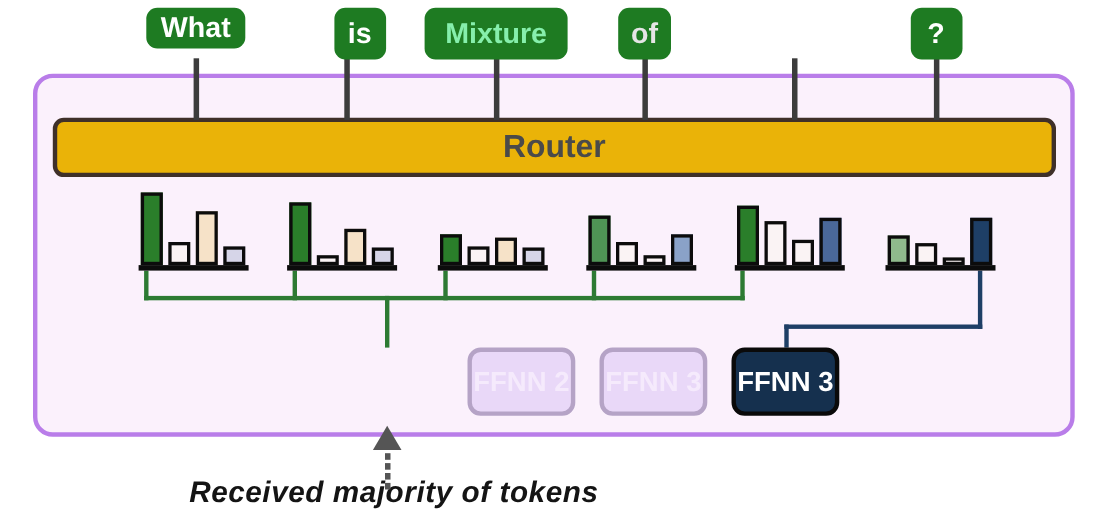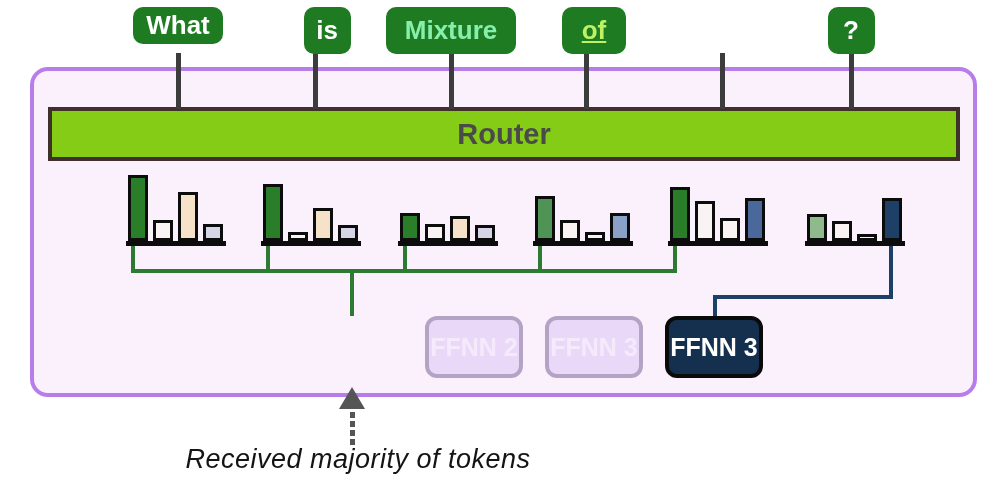--- a/index.html
+++ b/index.html
@@ -10,21 +10,21 @@
   .abs{position:absolute;box-sizing:border-box;}
   .token{
     display:flex;align-items:center;justify-content:center;
     border-radius:10px;color:#ffffff;font-weight:700;font-size:26px;z-index:6;
   }
   .stem{z-index:5;}
   .container-box{
     border:4px solid #b97de9;border-radius:18px;background:#fbf1fc;z-index:1;
   }
   .router{
-    border:4px solid #3f3029;border-radius:0;background:#84cc16;
+    border:4px solid #3f3029;border-radius:10px;background:#eab308;
     display:flex;align-items:center;justify-content:center;z-index:3;
   }
   .router span{font-weight:700;font-size:29px;color:#4a4a4a;}
   .bar{border:3px solid #0c0c0c;z-index:4;}
   .baseline{background:#0c0c0c;z-index:4;}
   .conn{z-index:2;}
   .expert{
     display:flex;align-items:center;justify-content:center;
     border-radius:12px;font-weight:700;font-size:25px;z-index:4;
   }
@@ -45,36 +45,36 @@
 </head>
 <body>
 
 <div class="canvas" id="canvas">
   <div class="abs container-box" id="container-box" style="left:30px;top:67px;width:947px;height:330px;"></div>
 
   <div class="abs router" id="router" style="left:48px;top:107px;width:912px;height:54px;">
     <span>Router</span>
   </div>
 
-  <div class="abs caption" style="left:138px;top:444px;width:440px;">Received majority of tokens</div>
+  <div class="abs caption" style="left:138px;top:432px;width:440px;font-weight:bold;">Received majority of tokens</div>
 
 <div class="abs stem" style="left: 176px; top: 53px; width: 5px; height: 56px; background: rgb(60, 60, 60);"></div>
     <div class="abs token" style="left: 133px; top: 7px; width: 90px; height: 37px; background: rgb(30, 123, 34); color: rgb(255, 255, 255);">
       <span>What</span>
     </div>
     <div class="abs stem" style="left: 313px; top: 53px; width: 5px; height: 56px; background: rgb(60, 60, 60);"></div>
     <div class="abs token" style="left: 291.5px; top: 7px; width: 47px; height: 47px; background: rgb(30, 123, 34); color: rgb(255, 255, 255); margin-left: 12px;">
       <span>is</span>
     </div>
     <div class="abs stem" style="left: 449px; top: 53px; width: 5px; height: 56px; background: rgb(60, 60, 60);"></div>
     <div class="abs token" style="left: 386px; top: 7px; width: 130px; height: 47px; background: rgb(30, 123, 34); color: #86efac;">
       <span>Mixture</span>
     </div>
     <div class="abs stem" style="left: 584px; top: 53px; width: 5px; height: 56px; background: rgb(60, 60, 60);"></div>
-    <div class="abs token" style="left: 562px; top: 7px; width: 64px; height: 47px; background: rgb(30, 123, 34); color: #bef264; text-decoration: underline;">
+    <div class="abs token" style="left: 562px; top: 7px; width: 48px; height: 47px; background: rgb(30, 123, 34); color: #e5e5e5;">
       <span>of</span>
     </div>
     <div class="abs stem" style="left: 720px; top: 53px; width: 5px; height: 56px; background: rgb(60, 60, 60);"></div>
     <div class="abs stem" style="left: 849px; top: 53px; width: 5px; height: 56px; background: rgb(60, 60, 60);"></div>
     <div class="abs token" style="left: 827.5px; top: 7px; width: 47px; height: 47px; background: rgb(30, 123, 34); color: rgb(255, 255, 255);">
       <span>?</span>
     </div>
     <div class="abs bar" style="left: 128px; top: 175px; width: 20px; height: 66px; background: rgb(42, 126, 42);"></div>
     <div class="abs bar" style="left: 153px; top: 220px; width: 20px; height: 21px; background: rgb(250, 243, 244);"></div>
     <div class="abs bar" style="left: 178px; top: 192px; width: 20px; height: 49px; background: rgb(246, 226, 200);"></div>

